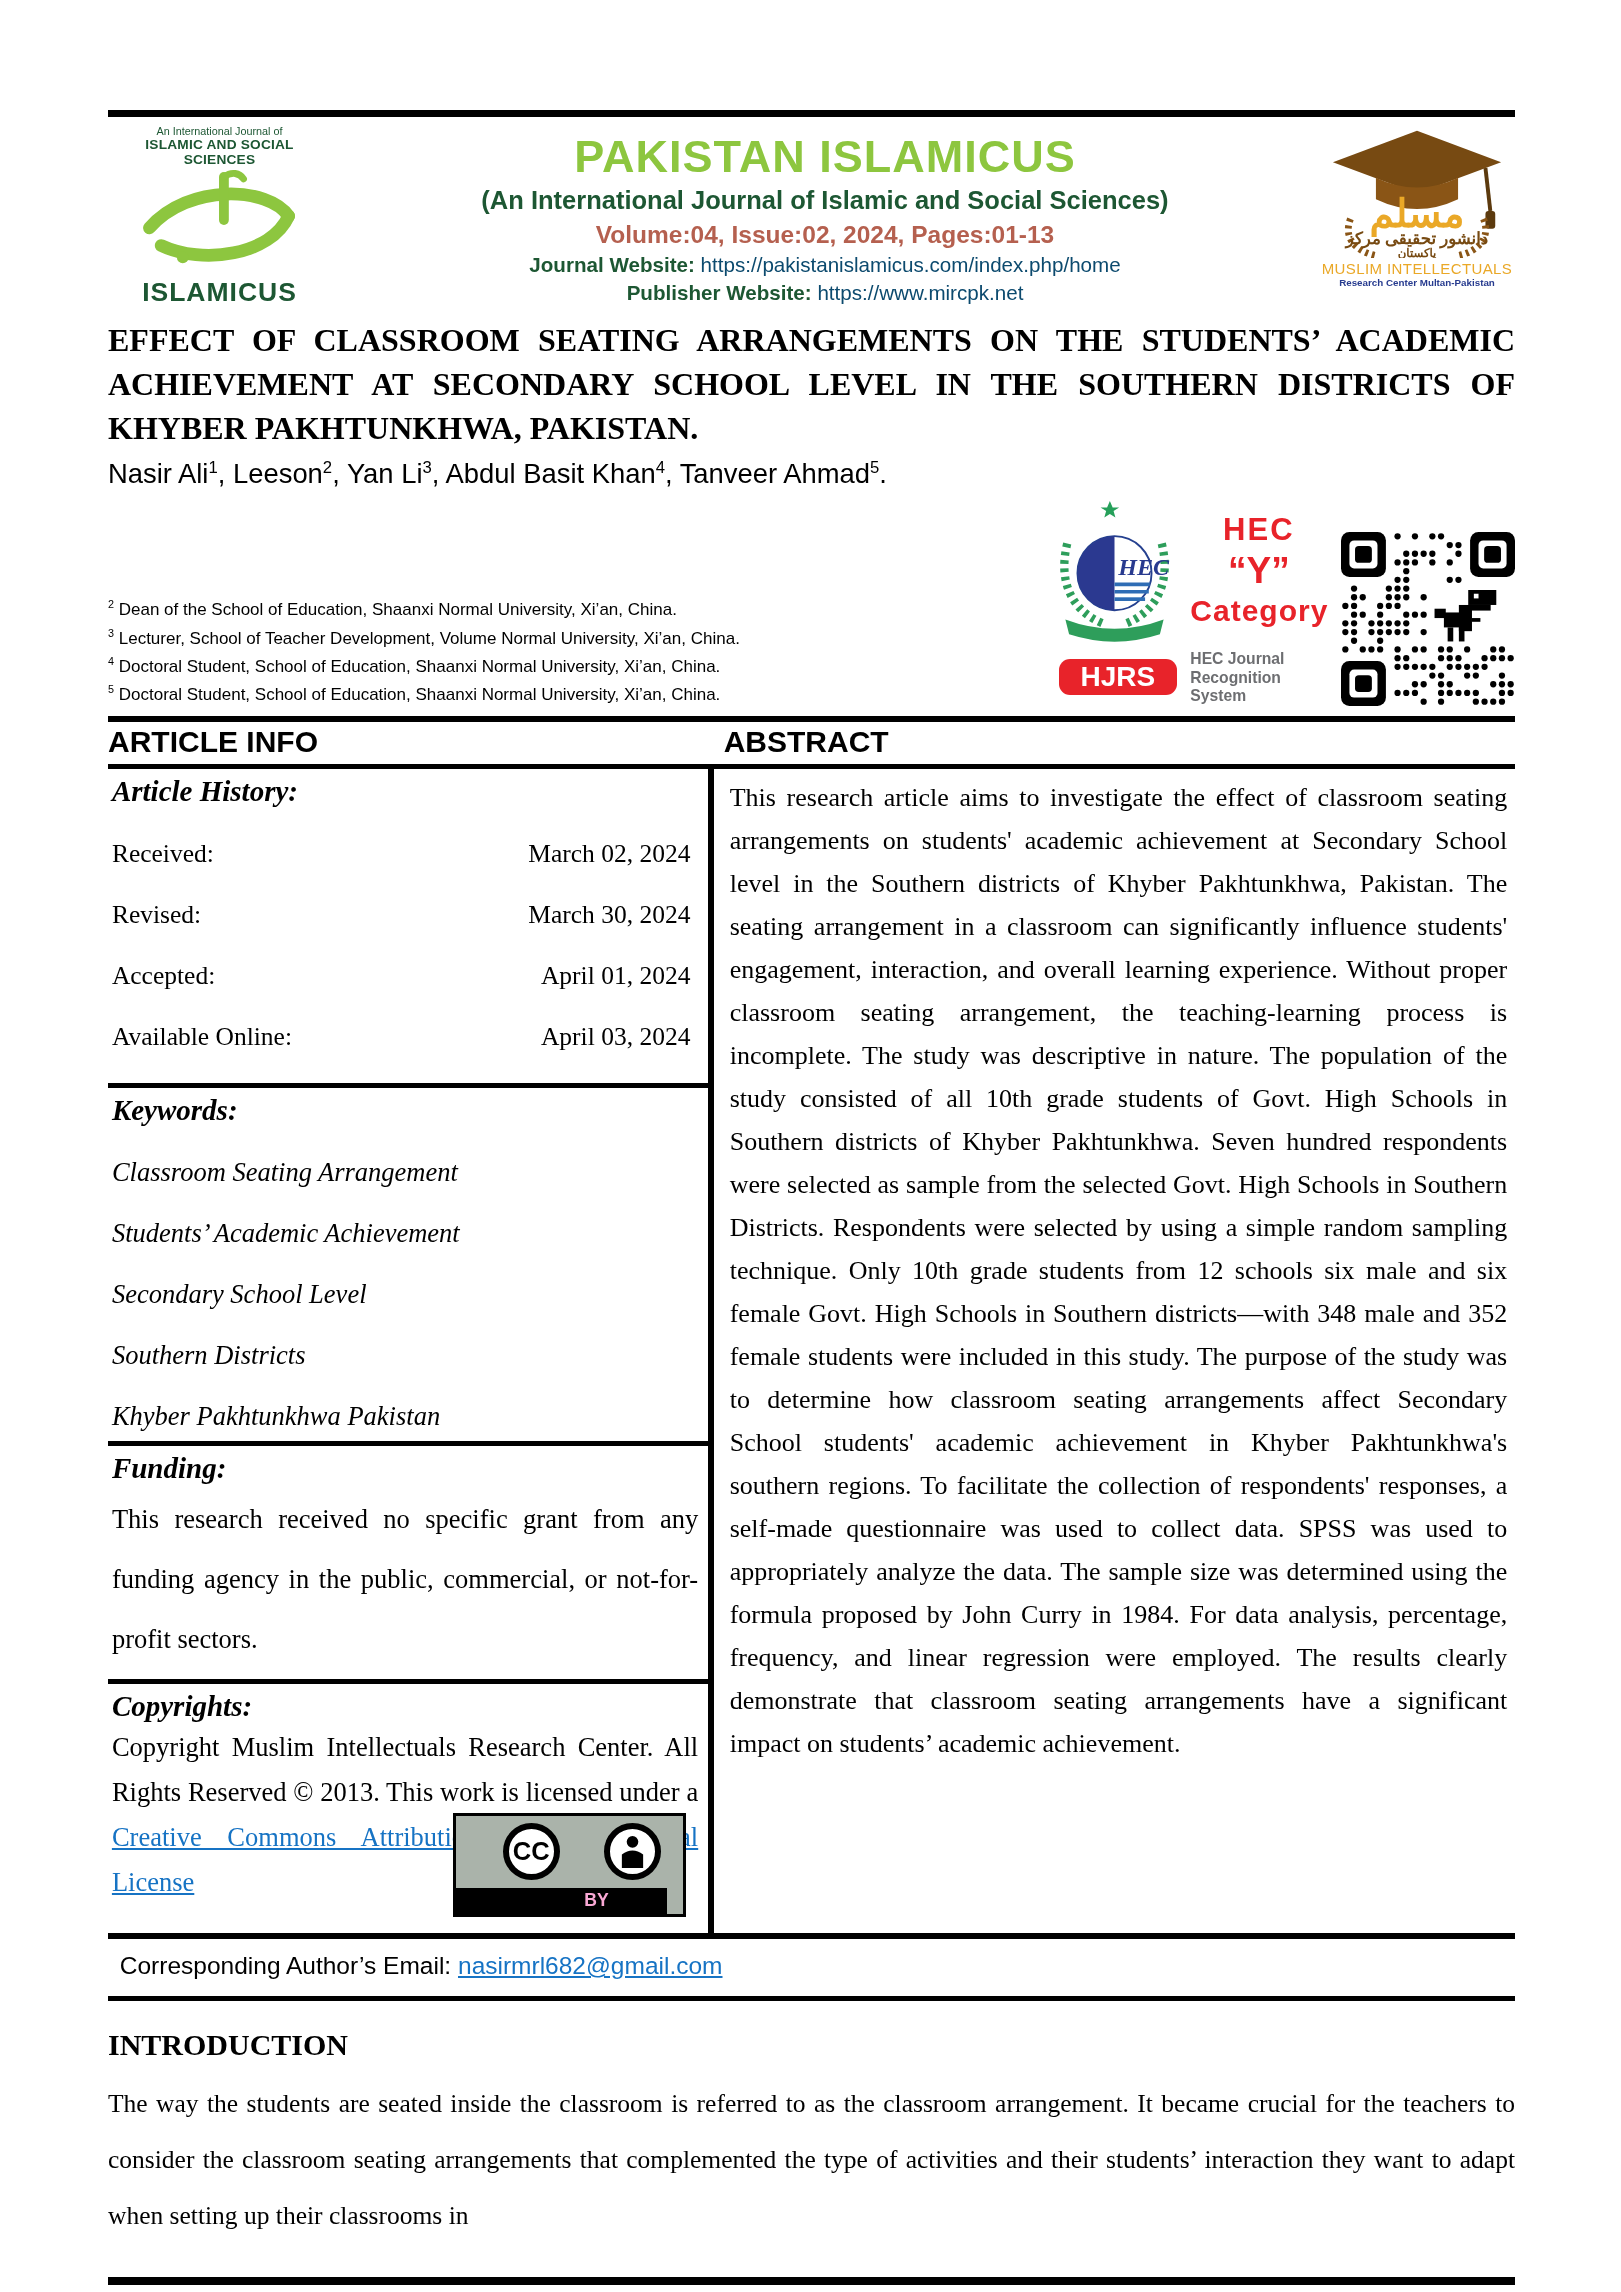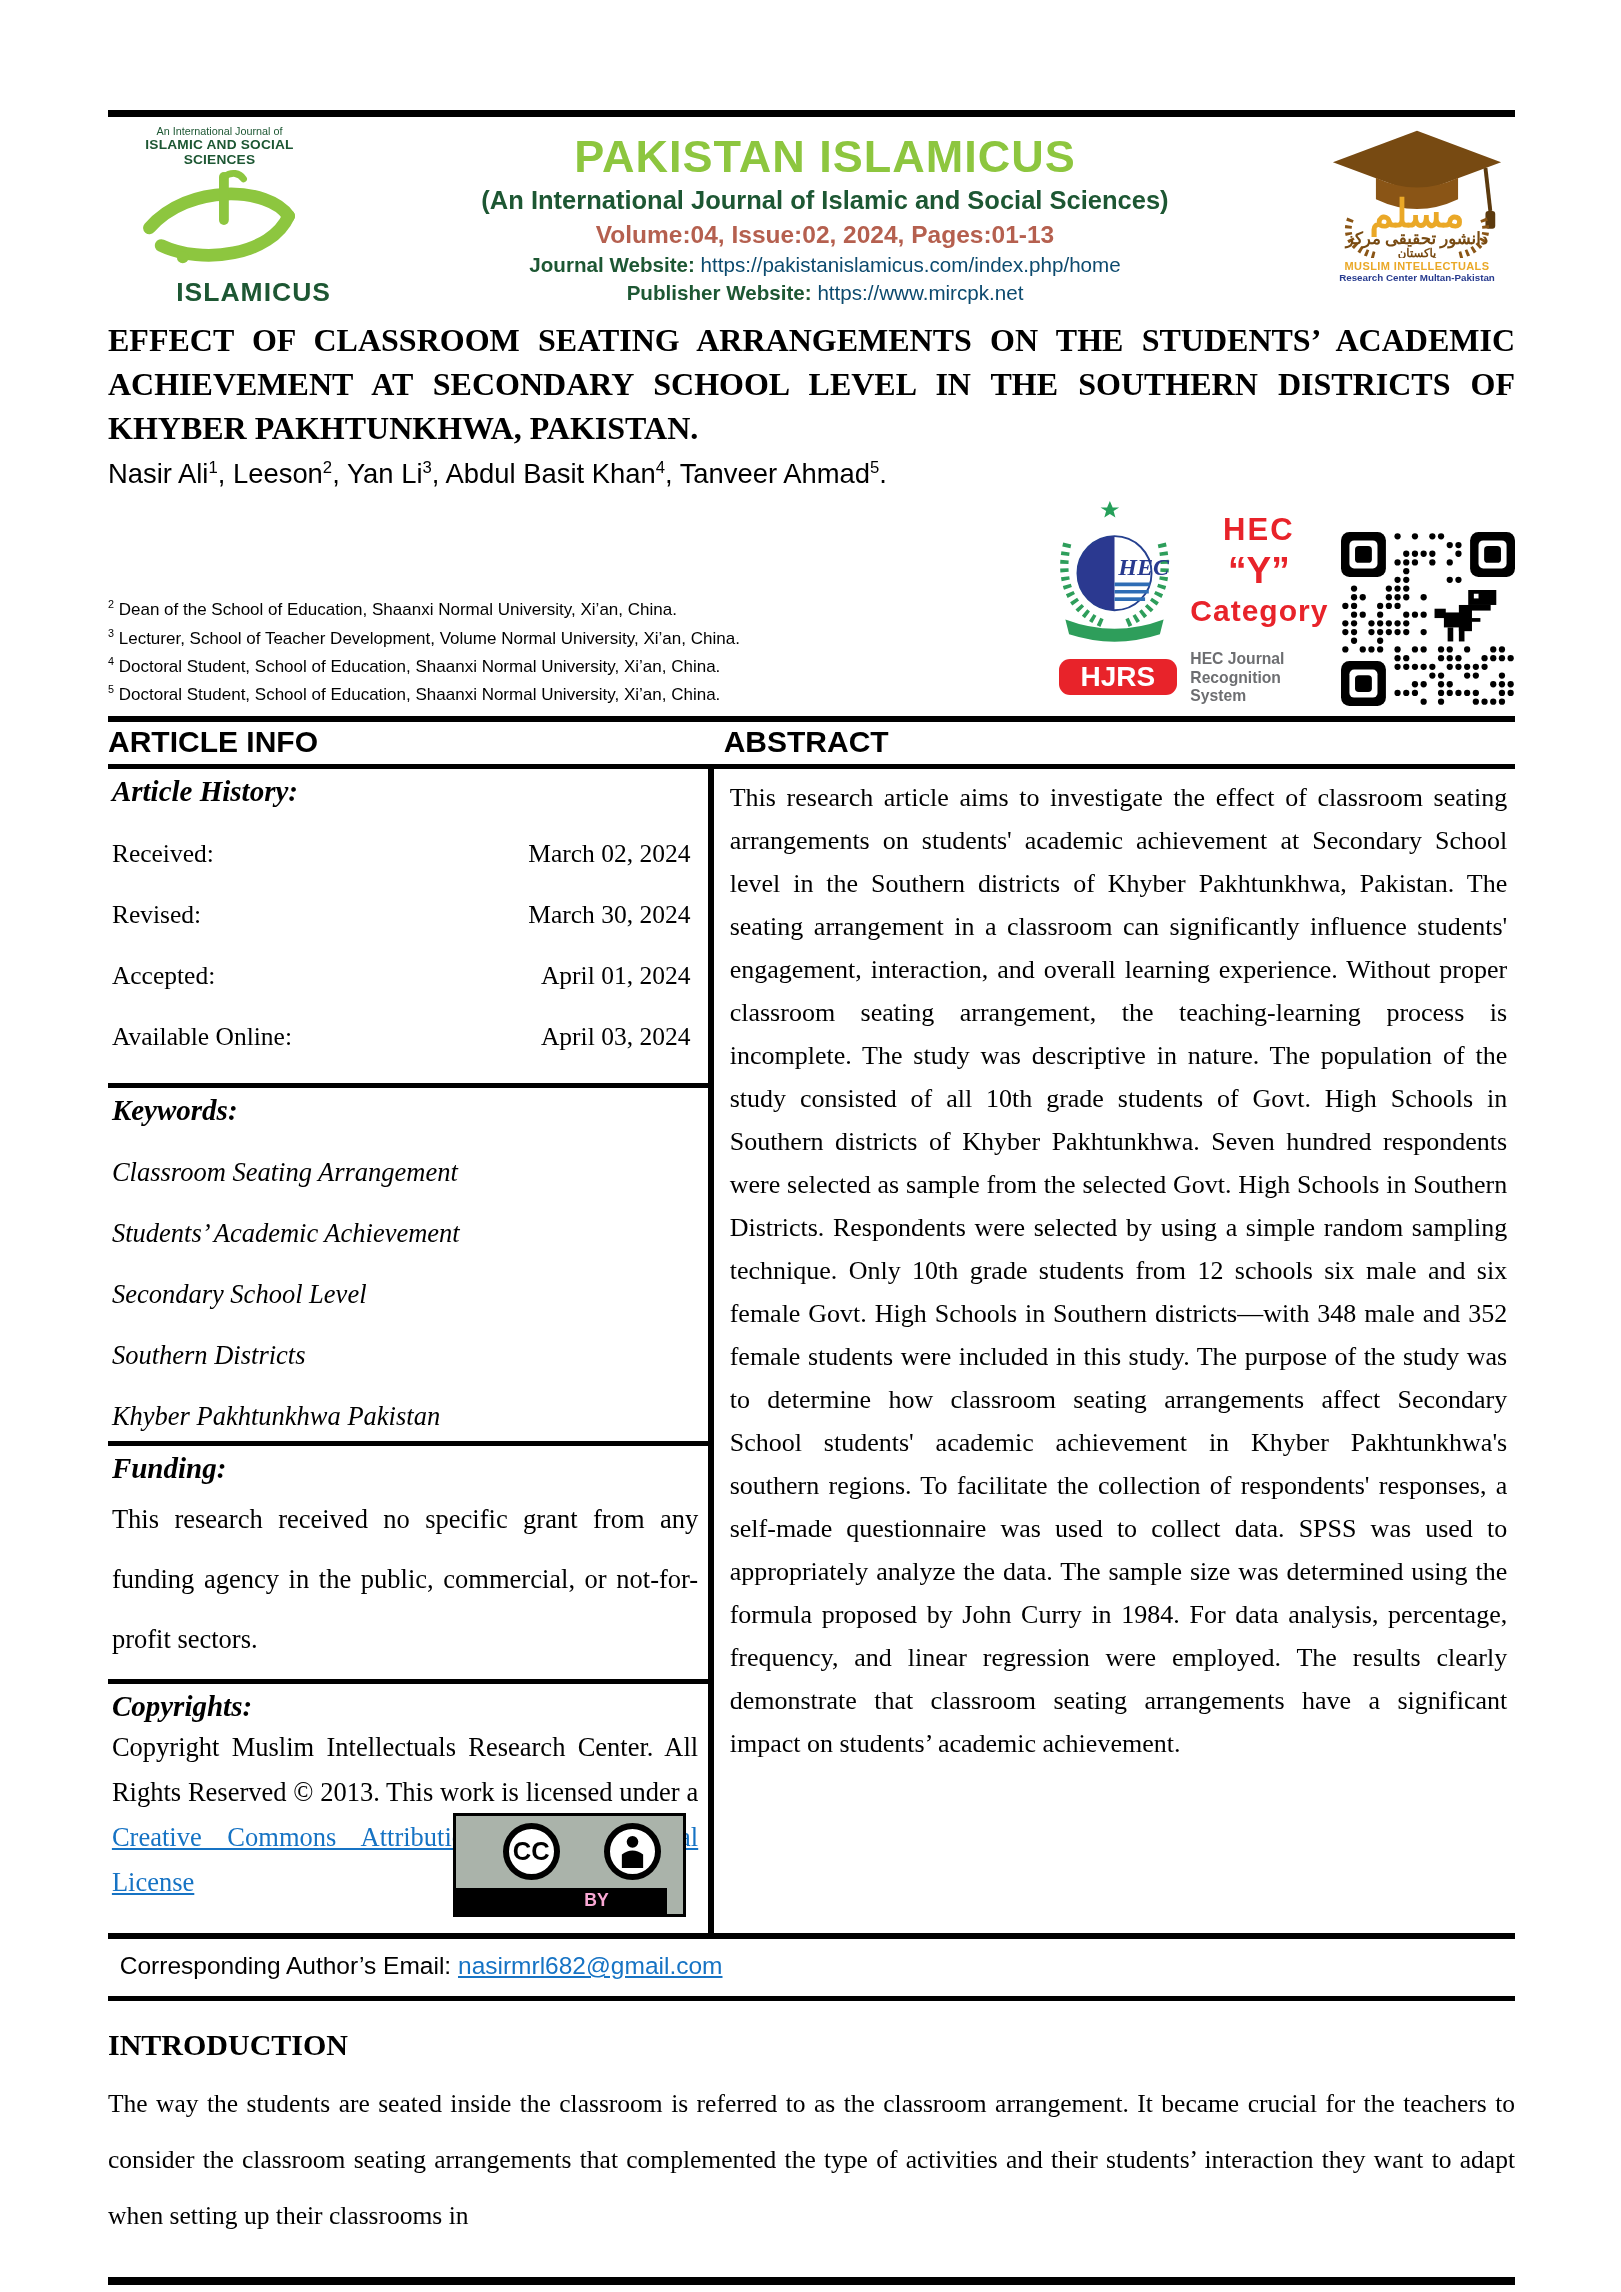--- a/index.html
+++ b/index.html
@@ -6,30 +6,30 @@
   body { background:#ffffff; font-family:"Liberation Serif", serif; color:#000; }
   .page { width:1621px; min-height:2293px; background:#fff; padding:110px 106px 39px 108px; position:relative; }
 
   .top-rule { height:6.9px; background:#000; }
 
   
   .masthead { display:flex; align-items:flex-start; margin-top:7.8px; }
   .logo-left { width:223px; text-align:center; font-family:"Liberation Sans",sans-serif; }
   .ll-small { font-size:10.8px; color:#1d5733; }
   .ll-bold  { font-size:13.7px; font-weight:bold; color:#1d5733; letter-spacing:0.2px; }
-  .ll-word  { font-size:26.5px; font-weight:bold; color:#1d5733; letter-spacing:1px; margin-top:-3.9px;text-align:right;}
+  .ll-word  { font-size:26.5px; font-weight:bold; color:#1d5733; letter-spacing:1px; margin-top:-3.9px;}
   .mast-center { flex:1; text-align:center; font-family:"Liberation Sans",sans-serif; padding-top:5.9px;}
   .j-name { font-size:45px; font-weight:800; color:#8dc63f; letter-spacing:1px; }
   .j-sub  { font-size:25.5px; font-weight:bold; color:#1d5733; margin-top:3.9px; }
   .j-vol  { font-size:24.5px; font-weight:bold; color:#b5604f; margin-top:5.9px; }
   .j-line { font-size:20.6px; color:#1d5733; margin-top:3.9px; }
   .j-line .lbl { font-weight:bold; }
   .j-line a { color:#0c4a6e; text-decoration:none; }
   .logo-right { width:196px; text-align:center; font-family:"Liberation Sans",sans-serif; }
-  .mi-name { font-size:11px; font-weight:700; color:#eaa827; letter-spacing:0.4px; margin-top:-2px; }
+  .mi-name { font-size:15px; font-weight:400; color:#eaa827; letter-spacing:0.4px; margin-top:-2px; }
   .mi-sub  { font-size:9.8px; font-weight:bold; color:#273b8f; }
 
   
   .title { font-size:32px; font-weight:bold; line-height:44px; text-align:justify; margin-top:9.8px; }
   .authors { font-family:"Liberation Sans",sans-serif; font-size:27.4px; margin-top:7.8px; }
   .authors sup { font-size:16.7px; }
   .aff-row { display:flex; margin-top:5.9px; align-items:flex-end; }
   .affiliations { flex:1; font-family:"Liberation Sans",sans-serif; font-size:17px; line-height:23.5px; }
   .affiliations sup { font-size:10.8px; }
 

